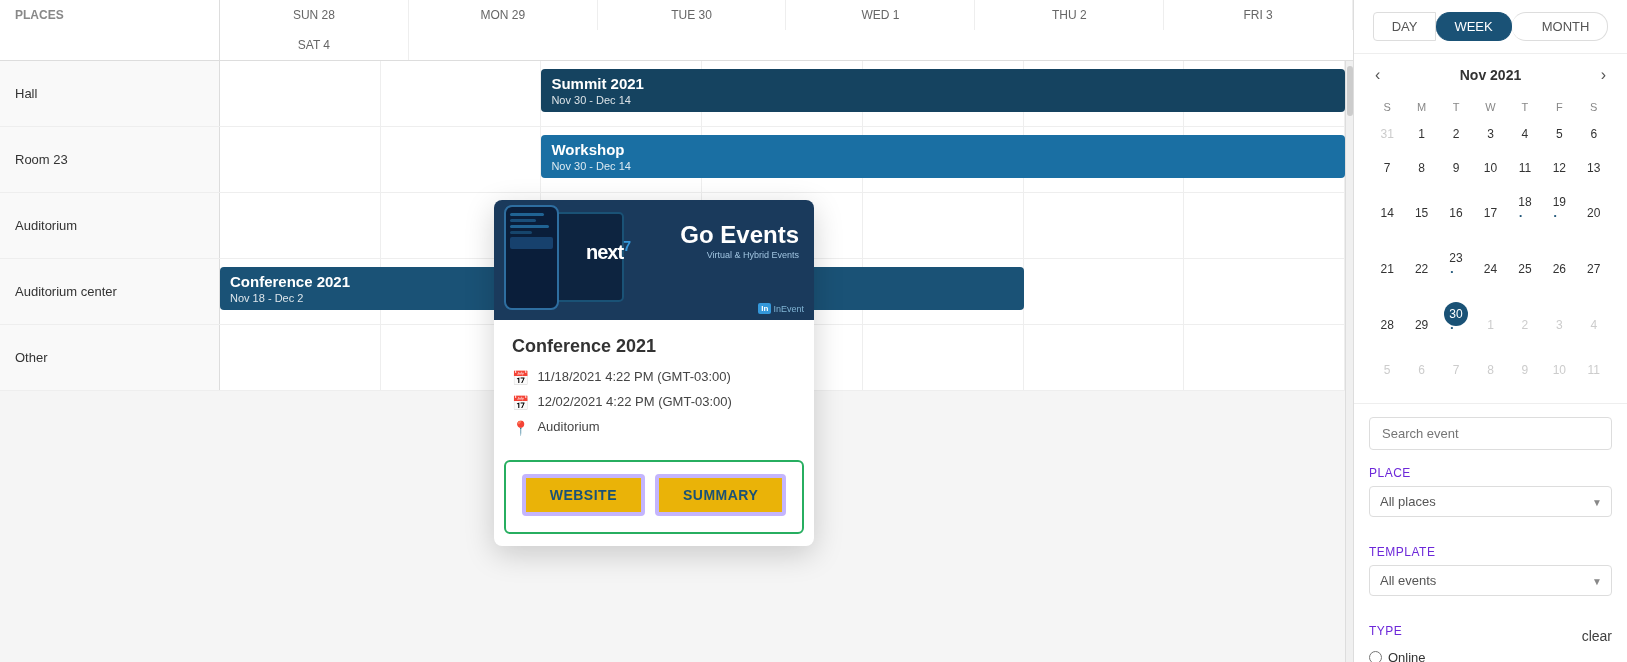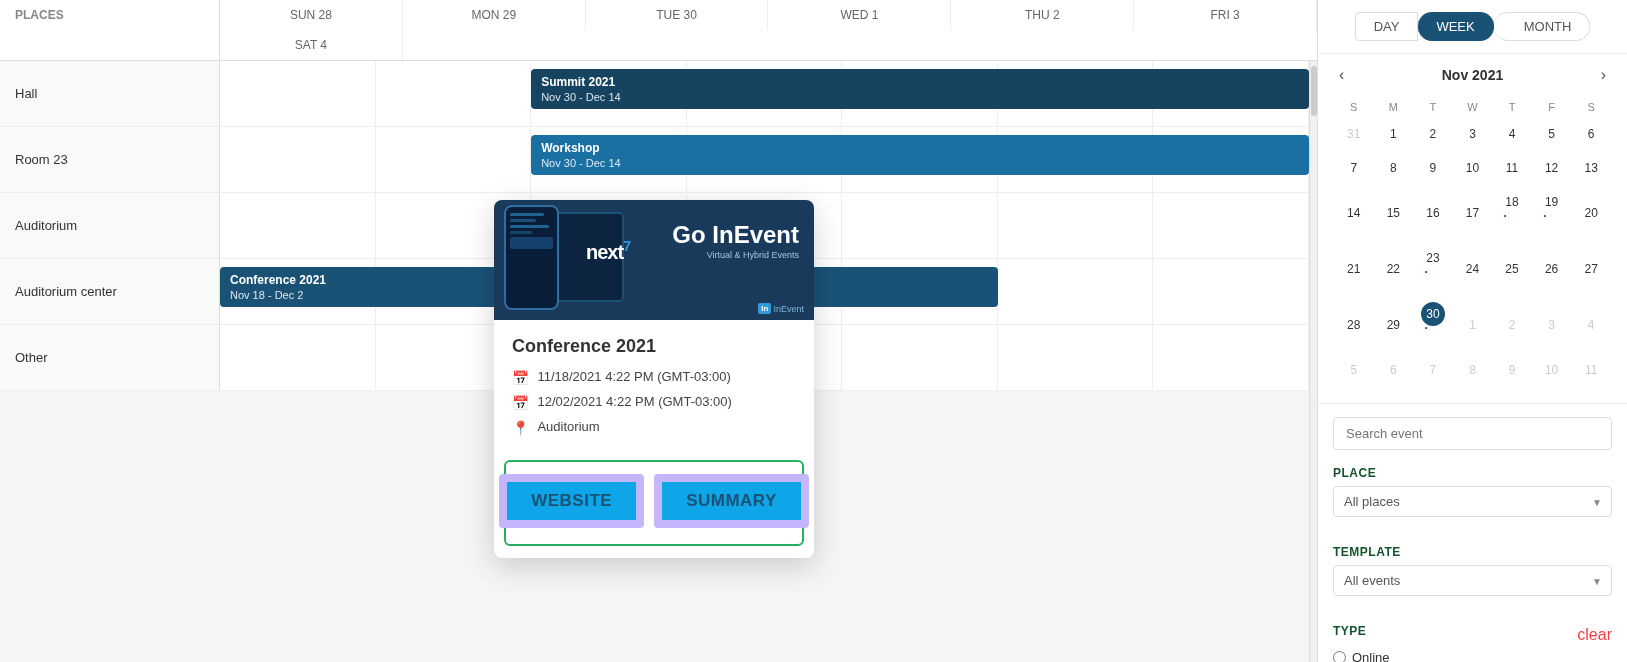--- a/index.html
+++ b/index.html
@@ -1,21 +1,21 @@
 <!DOCTYPE html>
 <html><head>
   <meta charset="utf-8">
   <style>
     * { box-sizing: border-box; margin: 0; padding: 0; }
     body { font-family: 'Segoe UI', Arial, sans-serif; background: #f5f5f5; display: flex; height: 662px; overflow: hidden; }
-    .event-bar-title { font-size: 12px; font-weight: 600; }
+    .event-bar-title { font-size: 15px; font-weight: 600; }
     .event-bar-dates { font-size: 11px; opacity: 0.85; margin-top: 2px; }
 
     
-    .right-sidebar { width: 310px; background: #fff; border-left: 1px solid #ddd; padding: 0; display: flex; flex-direction: column; overflow-y: auto; }
+    .right-sidebar { width: 274px; background: #fff; border-left: 1px solid #ddd; padding: 0; display: flex; flex-direction: column; overflow-y: auto; }
 
     
     .view-toggle { display: flex; justify-content: center; align-items: center; padding: 12px 15px; border-bottom: 1px solid #eee; gap: 0; }
     .view-btn { padding: 6px 18px; font-size: 13px; cursor: pointer; border: 1px solid #ddd; background: #fff; color: #555; }
     .view-btn.active { background: #1a5276; color: #fff; border-color: #1a5276; }
     .view-btn:first-child { border-radius: 4px 0 0 4px; }
     .view-btn:last-child { border-radius: 0 4px 4px 0; padding-left: 30px; }
     .view-btn:not(:first-child) { border-left: none; border-radius: 14px; }
 
     
@@ -30,43 +30,43 @@
 
     .divider { border: none; border-top: 1px solid #eee; margin: 5px 0; }
 
     
     .search-section { padding: 8px 15px; }
     .search-input-wrap { position: relative; }
     .search-input { width: 100%; padding: 8px 12px 8px 12px; border: 1px solid #ddd; border-radius: 4px; font-size: 13px; color: #999; }
 
     
     .filter-section { padding: 8px 15px; }
-    .filter-label { font-size: 12px; font-weight: 700; color: #14532d; text-transform: uppercase; letter-spacing: 0.5px; margin-bottom: 6px; }
+    .filter-label { font-size: 12px; font-weight: 400; color: #6d28d9; text-transform: uppercase; letter-spacing: 0.5px; margin-bottom: 6px; }
     .filter-select { width: 100%; padding: 7px 10px; border: 1px solid #ddd; border-radius: 4px; font-size: 13px; color: #555; background: #fff; appearance: none; cursor: pointer; }
     .filter-select-wrap { position: relative; }
     .filter-select-wrap::after { content: '▼'; position: absolute; right: 10px; top: 50%; transform: translateY(-50%); font-size: 10px; color: #888; pointer-events: none; }
     .filter-gap { margin-bottom: 12px; }
 
     
     .type-header { display: flex; justify-content: space-between; align-items: flex-end; margin-bottom: 6px; }
-    .clear-link { font-size: 16px; color: #ef4444; cursor: pointer; text-decoration: none; }
+    .clear-link { font-size: 14px; color: #404040; cursor: pointer; text-decoration: none; }
     .radio-row { display: flex; align-items: center; gap: 6px; margin-bottom: 6px; }
     .radio-row input[type=radio] { cursor: pointer; }
     .radio-label { font-size: 13px; color: #333; }
 
     
     .popup-overlay { position: absolute; top: 200px; left: 494px; z-index: 100; }
     .popup { background: #fff; border-radius: 8px; box-shadow: 0 8px 30px rgba(0,0,0,0.18); width: 320px; overflow: hidden; }
     .popup-banner { width: 100%; height: 120px; background: #1a3a5c; position: relative; overflow: hidden; }
     .popup-body { padding: 16px 18px; }
     .popup-title { font-size: 18px; font-weight: 700; color: #333; margin-bottom: 12px; }
     .popup-info-row { display: flex; align-items: flex-start; gap: 8px; margin-bottom: 8px; font-size: 13px; color: #444; }
     .popup-icon { font-size: 14px; color: #666; margin-top: 1px; flex-shrink: 0; }
     .popup-actions { display: flex; justify-content: center; gap: 10px; padding: 12px 18px 16px; border: 2px solid #27ae60; margin: 0 10px 12px; border-radius: 6px; }
-    .popup-btn { padding: 9px 24px; border: 8px solid #c4b5fd; border-radius: 4px; font-size: 17px; font-weight: 700; cursor: pointer; background: #0ea5e9; color: #1a5276; letter-spacing: 0.5px; }
+    .popup-btn { padding: 9px 24px; border: 4px solid #c4b5fd; border-radius: 4px; font-size: 14px; font-weight: 700; cursor: pointer; background: #eab308; color: #1a5276; letter-spacing: 0.5px; }
 
     
     .main-area { display: flex; flex: 1; flex-direction: column; overflow: hidden; position: relative; }
 
     .grid-wrapper { display: flex; flex: 1; overflow: hidden; }
 
     .grid-content { flex: 1; display: flex; flex-direction: column; overflow: hidden; }
 
     
     .grid-rows { flex: 1; overflow-y: auto; }
@@ -214,21 +214,21 @@
           </div>
         </div>
 
         <div style="position:absolute;left:35px;top:12px;width:95px;height:90px;background:#0d2440;border-radius:5px;border:2px solid #1a5276;z-index:1;"></div>
 
         <div style="position:absolute;left:92px;top:38px;font-size:20px;font-weight:900;color:#fff;letter-spacing:-1px;z-index:3;">
           next<span style="color:#3498db;font-size:14px;vertical-align:super;">7</span>
         </div>
 
         <div style="position:absolute;right:15px;top:22px;text-align:right;">
-          <div style="font-size:24px;font-weight:700;color:#fff;line-height:1.1;">Go InEvent</div>
+          <div style="font-size:24px;font-weight:700;color:#fff;line-height:1.1;">Go Events</div>
           <div style="font-size:9px;color:#a0c4e0;margin-top:2px;">Virtual &amp; Hybrid Events</div>
         </div>
 
         <div style="position:absolute;bottom:6px;right:10px;font-size:9px;color:#7fb3d3;display:flex;align-items:center;gap:2px;margin-top:44px;">
           <span style="background:#3498db;color:#fff;border-radius:2px;padding:1px 3px;font-size:8px;font-weight:700;">In</span>
           <span>InEvent</span>
         </div>
       </div>
 
       <div class="popup-body">

